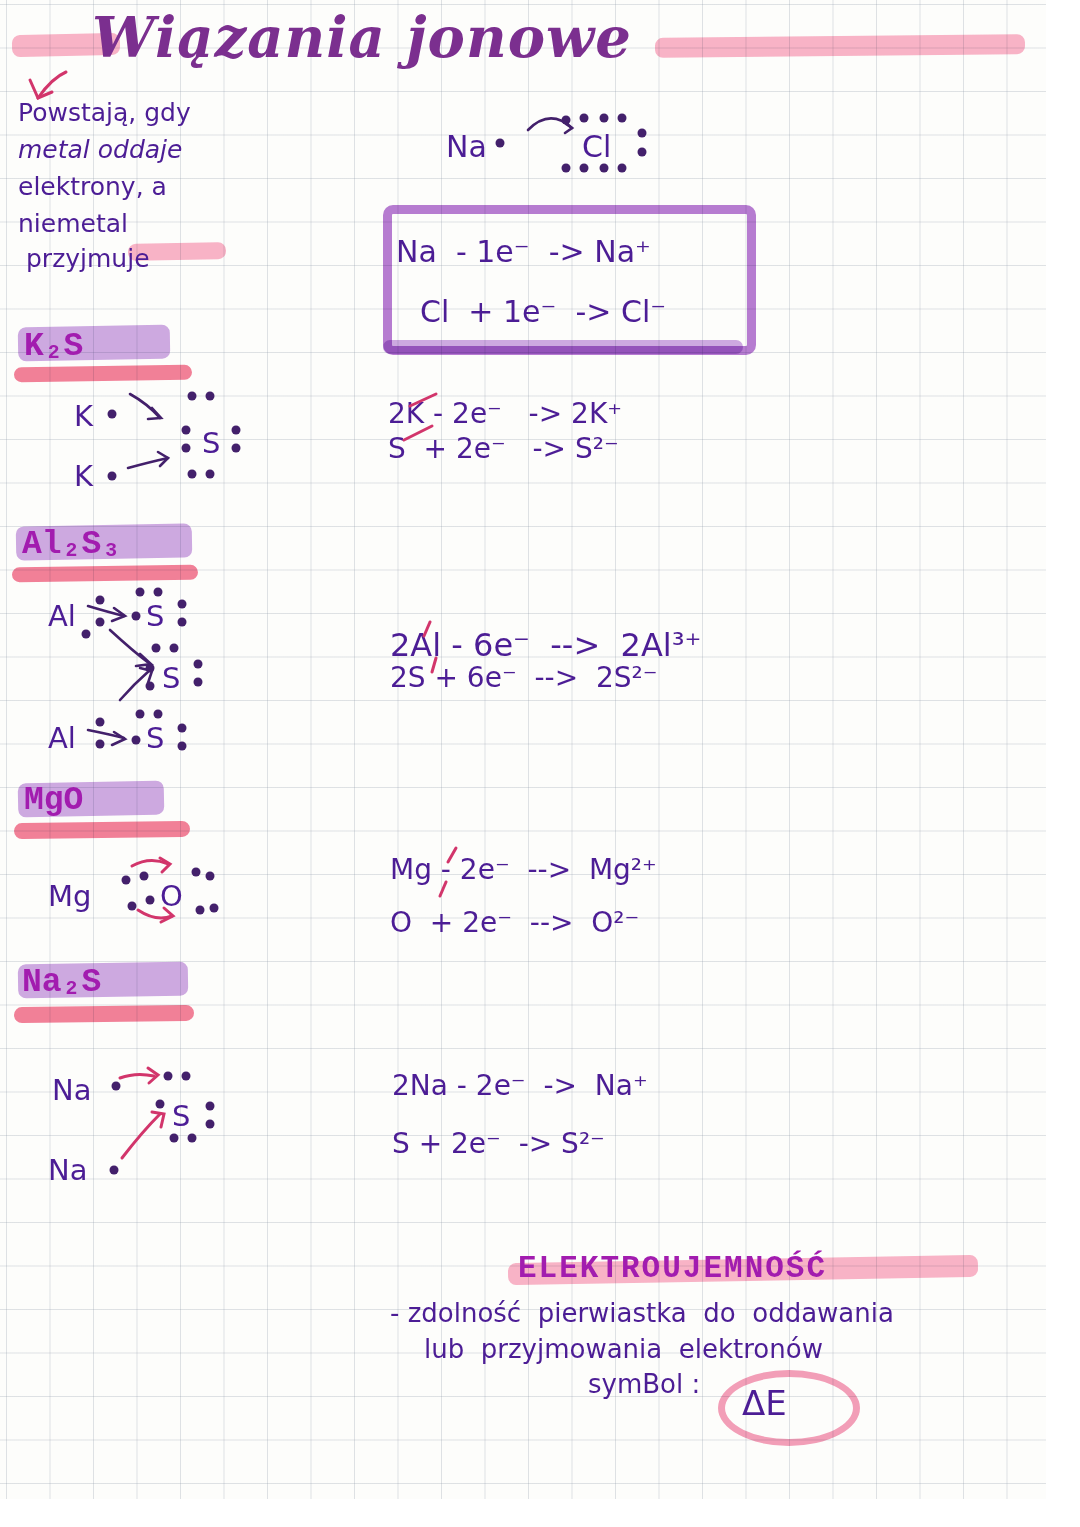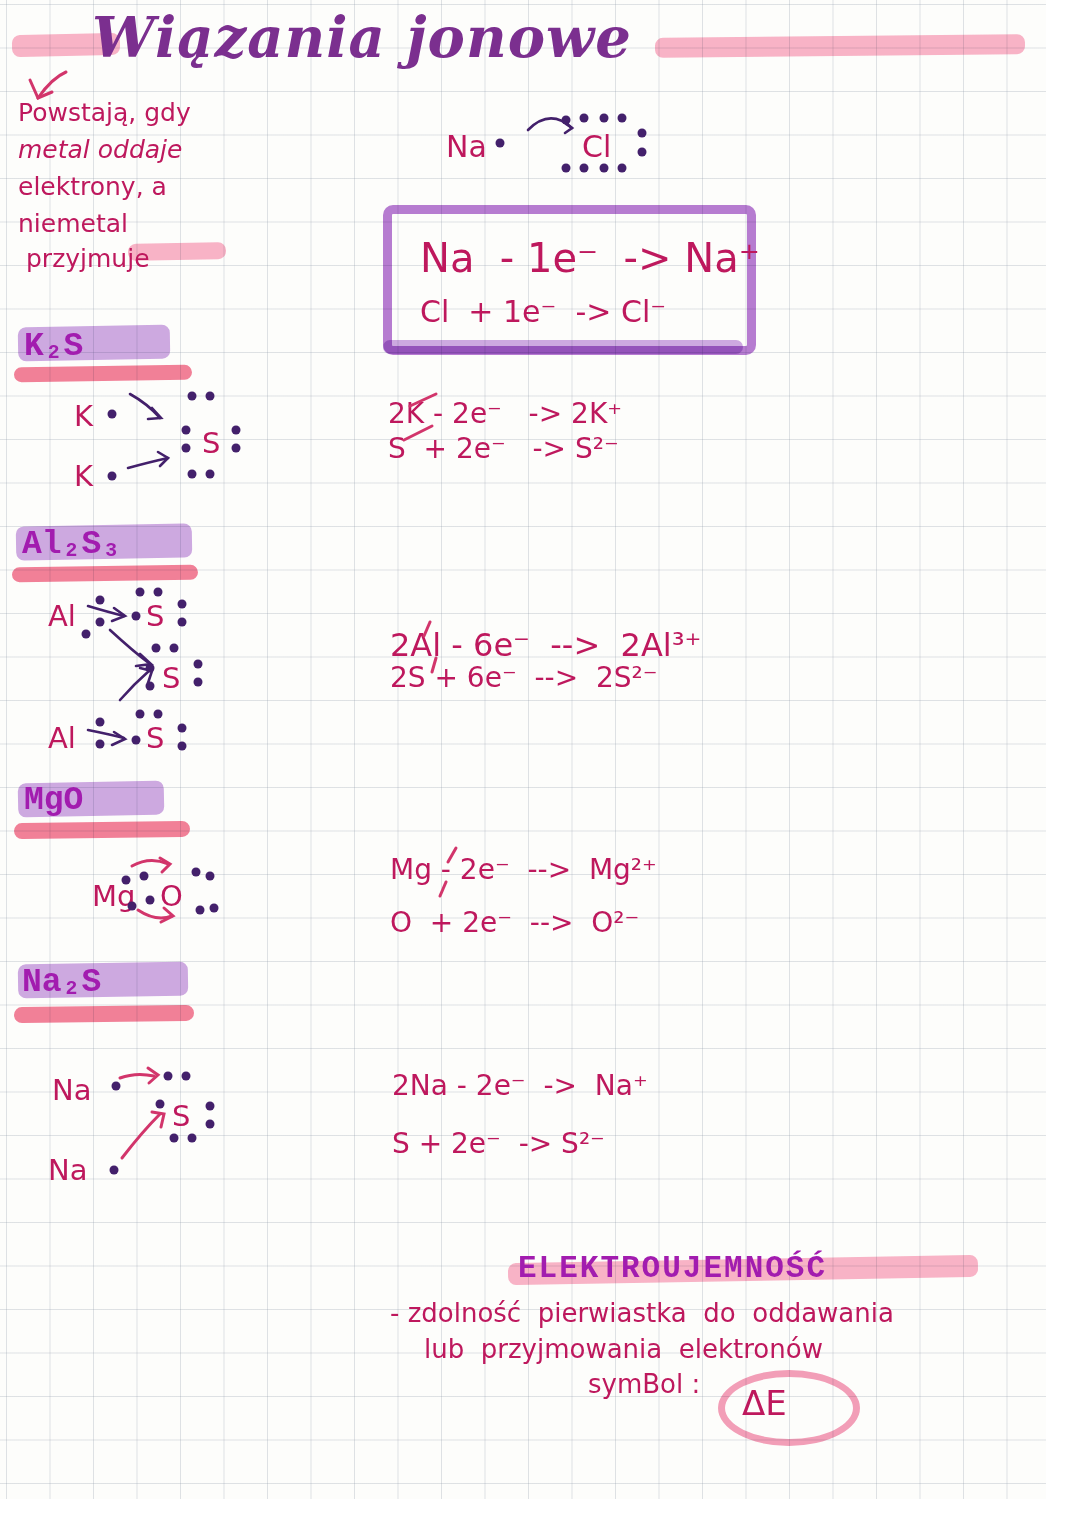--- a/index.html
+++ b/index.html
@@ -46,21 +46,21 @@
     font-family: "DejaVu Sans", sans-serif;
     white-space: pre;
     line-height: 1.25;
   }
   .hand-title {
     font-family: "DejaVu Serif", serif;
     font-style: italic;
     font-weight: bold;
     color: #7b2f8f;
   }
-  .darkpurple { color: #be185d; }
+  .darkpurple { color: #4c1d95; }
   .violet-bold { color: #a21caf; font-weight: bold; font-family: Liberation Mono, monospace; }
 
   
   .hl {
     position: absolute;
     border-radius: 8px;
     mix-blend-mode: multiply;
   }
   .hl-pink { background: #f9a8c0; opacity: .85; }
   .hl-pink-strong { background: #f2738f; opacity: .9; }
@@ -127,21 +127,21 @@
 
   <div class="ink darkpurple" style="left:18px; top:97px; font-size:25px;">Powstają, gdy</div>
   <div class="ink darkpurple" style="left:18px; top:134px; font-size:25px;font-style:italic;">metal oddaje</div>
   <div class="ink darkpurple" style="left:18px; top:171px; font-size:25px;">elektrony, a</div>
   <div class="ink darkpurple" style="left:18px; top:208px; font-size:25px;">niemetal</div>
   <div class="ink darkpurple" style="left:26px; top:243px; font-size:25px;">przyjmuje</div>
 
   <div class="ink darkpurple" style="left:446px; top:128px; font-size:30px;">Na</div>
   <div class="ink darkpurple" style="left:582px; top:128px; font-size:30px;">Cl</div>
 
-  <div class="ink darkpurple" style="left:420px; top:233px; font-size:40px;">Na  - 1e⁻  -&gt; Na⁺</div>
+  <div class="ink darkpurple" style="left:396px; top:233px; font-size:30px;">Na  - 1e⁻  -&gt; Na⁺</div>
   <div class="ink darkpurple" style="left:420px; top:293px; font-size:30px;">Cl  + 1e⁻  -&gt; Cl⁻</div>
 
   <div class="ink violet-bold" style="left:24px; top:326px; font-size:33px;">K₂S</div>
   <div class="ink darkpurple" style="left:74px; top:398px; font-size:29px;">K</div>
   <div class="ink darkpurple" style="left:202px; top:425px; font-size:29px;">S</div>
   <div class="ink darkpurple" style="left:74px; top:458px; font-size:29px;">K</div>
 
   <div class="ink darkpurple" style="left:388px; top:396px; font-size:28px;">2K - 2e⁻   -&gt; 2K⁺</div>
   <div class="ink darkpurple" style="left:388px; top:431px; font-size:28px;">S  + 2e⁻   -&gt; S²⁻</div>
 
@@ -149,21 +149,21 @@
   <div class="ink darkpurple" style="left:48px; top:598px; font-size:29px;">Al</div>
   <div class="ink darkpurple" style="left:146px; top:598px; font-size:29px;">S</div>
   <div class="ink darkpurple" style="left:162px; top:660px; font-size:29px;">S</div>
   <div class="ink darkpurple" style="left:48px; top:720px; font-size:29px;">Al</div>
   <div class="ink darkpurple" style="left:146px; top:720px; font-size:29px;">S</div>
 
   <div class="ink darkpurple" style="left:390px; top:625px; font-size:32px;">2Al - 6e⁻  --&gt;  2Al³⁺</div>
   <div class="ink darkpurple" style="left:390px; top:660px; font-size:28px;">2S + 6e⁻  --&gt;  2S²⁻</div>
 
   <div class="ink violet-bold" style="left:24px; top:780px; font-size:33px;">MgO</div>
-  <div class="ink darkpurple" style="left:48px; top:878px; font-size:29px;margin-left:44px;">Mg</div>
+  <div class="ink darkpurple" style="left:48px; top:878px; font-size:29px;">Mg</div>
   <div class="ink darkpurple" style="left:160px; top:878px; font-size:29px;">O</div>
 
   <div class="ink darkpurple" style="left:390px; top:852px; font-size:28px;">Mg - 2e⁻  --&gt;  Mg²⁺</div>
   <div class="ink darkpurple" style="left:390px; top:886px; font-size:28px;margin-top:19px;">O  + 2e⁻  --&gt;  O²⁻</div>
 
   <div class="ink violet-bold" style="left:22px; top:962px; font-size:33px;">Na₂S</div>
   <div class="ink darkpurple" style="left:52px; top:1072px; font-size:29px;">Na</div>
   <div class="ink darkpurple" style="left:172px; top:1098px; font-size:29px;">S</div>
   <div class="ink darkpurple" style="left:48px; top:1152px; font-size:29px;">Na</div>
 

